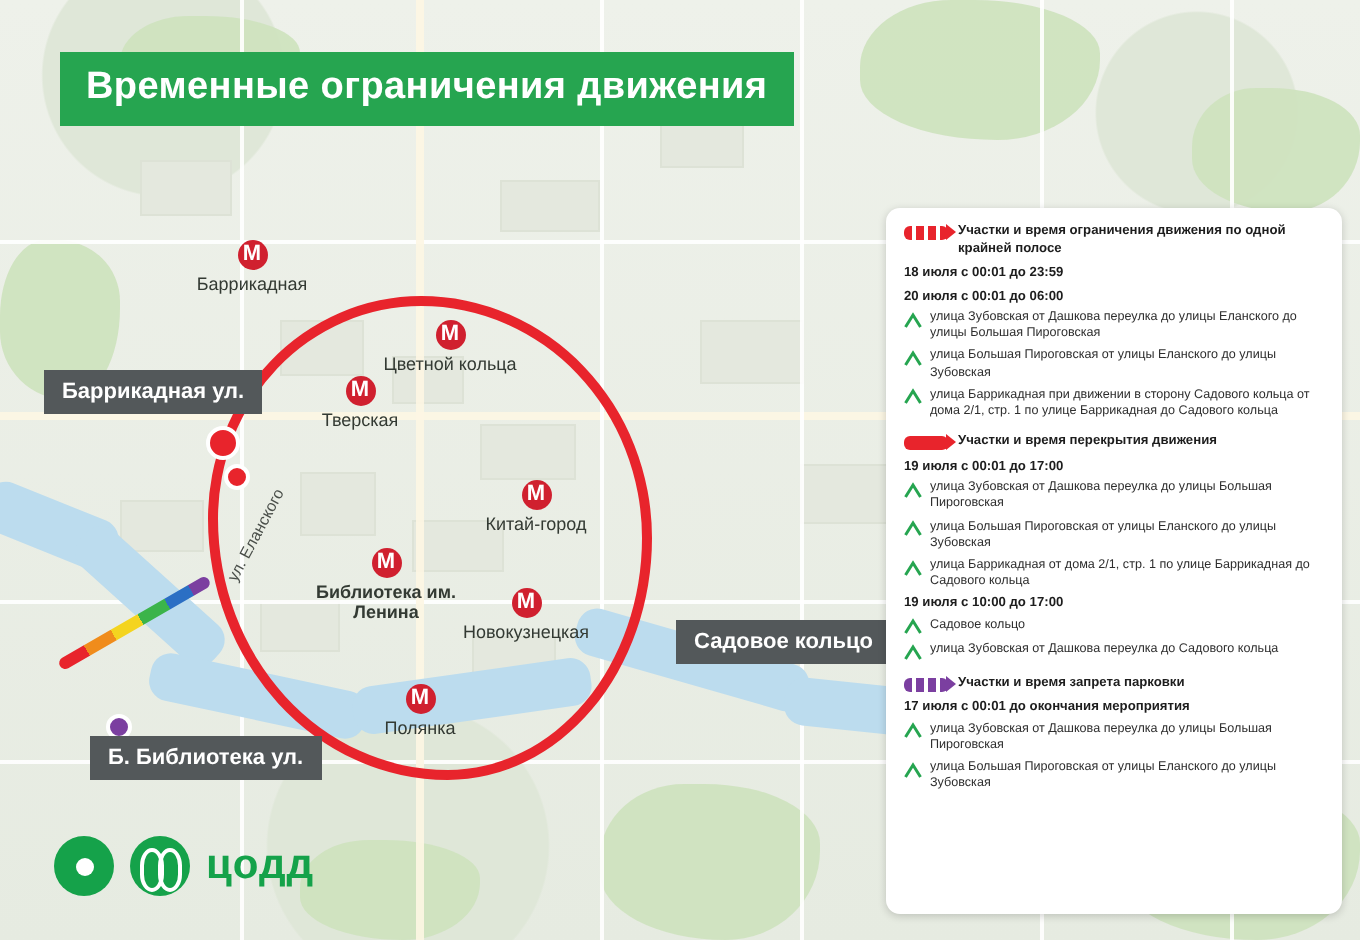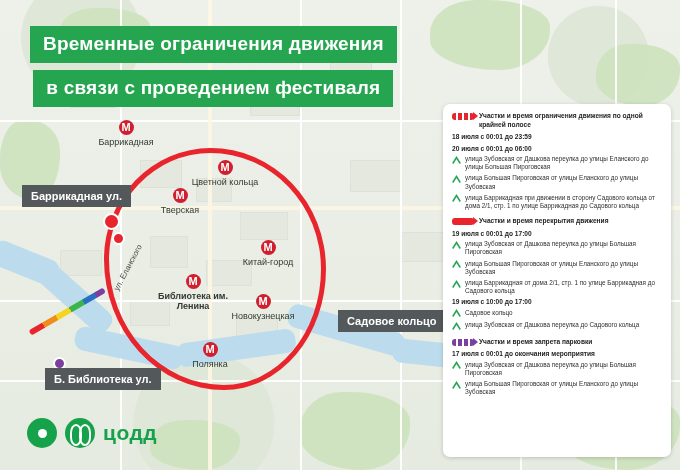--- a/index.html
+++ b/index.html
@@ -51,21 +51,20 @@
     position: absolute;
     background: #bcdcee;
   }
 
   
   .headline {
     position: absolute;
     left: 30px;
     top: 26px;
     z-index: 7;
-    text-align: center;
   }
   .headline .line {
     display: inline-block;
     background: #26a550;
     color: #ffffff;
     font-size: 19px;
     font-weight: bold;
     padding: 7px 13px 8px 13px;
     margin-bottom: 7px;
     letter-spacing: .2px;
@@ -362,21 +361,20 @@
 
   <div class="river" style="left:-10px;top:250px;width:70px;height:26px;transform:rotate(22deg);border-radius:10px;"></div>
   <div class="river" style="left:30px;top:286px;width:90px;height:24px;transform:rotate(42deg);border-radius:10px;"></div>
   <div class="river" style="left:74px;top:336px;width:110px;height:24px;transform:rotate(12deg);border-radius:10px;"></div>
   <div class="river" style="left:176px;top:336px;width:120px;height:24px;transform:rotate(-8deg);border-radius:10px;"></div>
   <div class="river" style="left:286px;top:318px;width:120px;height:24px;transform:rotate(16deg);border-radius:10px;"></div>
   <div class="river" style="left:392px;top:344px;width:120px;height:24px;transform:rotate(6deg);border-radius:10px;"></div>
 
   <div class="headline">
     <div class="line">Временные ограничения движения</div><br>
-    <div class="line">в связи с проведением фестиваля</div>
   </div>
 
   <div class="ring"></div>
   <div class="stop-dot" style="left:103px;top:213px;"></div>
   <div class="stop-dot small" style="left:112px;top:232px;"></div>
   <div class="stop-dot small" style="left:53px;top:357px;background:#7b3fa0;"></div>
   <div class="rainbow"></div>
 
   <div class="metro-label" style="left:86px;top:120px;width:80px;">
     <span class="m">M</span>

